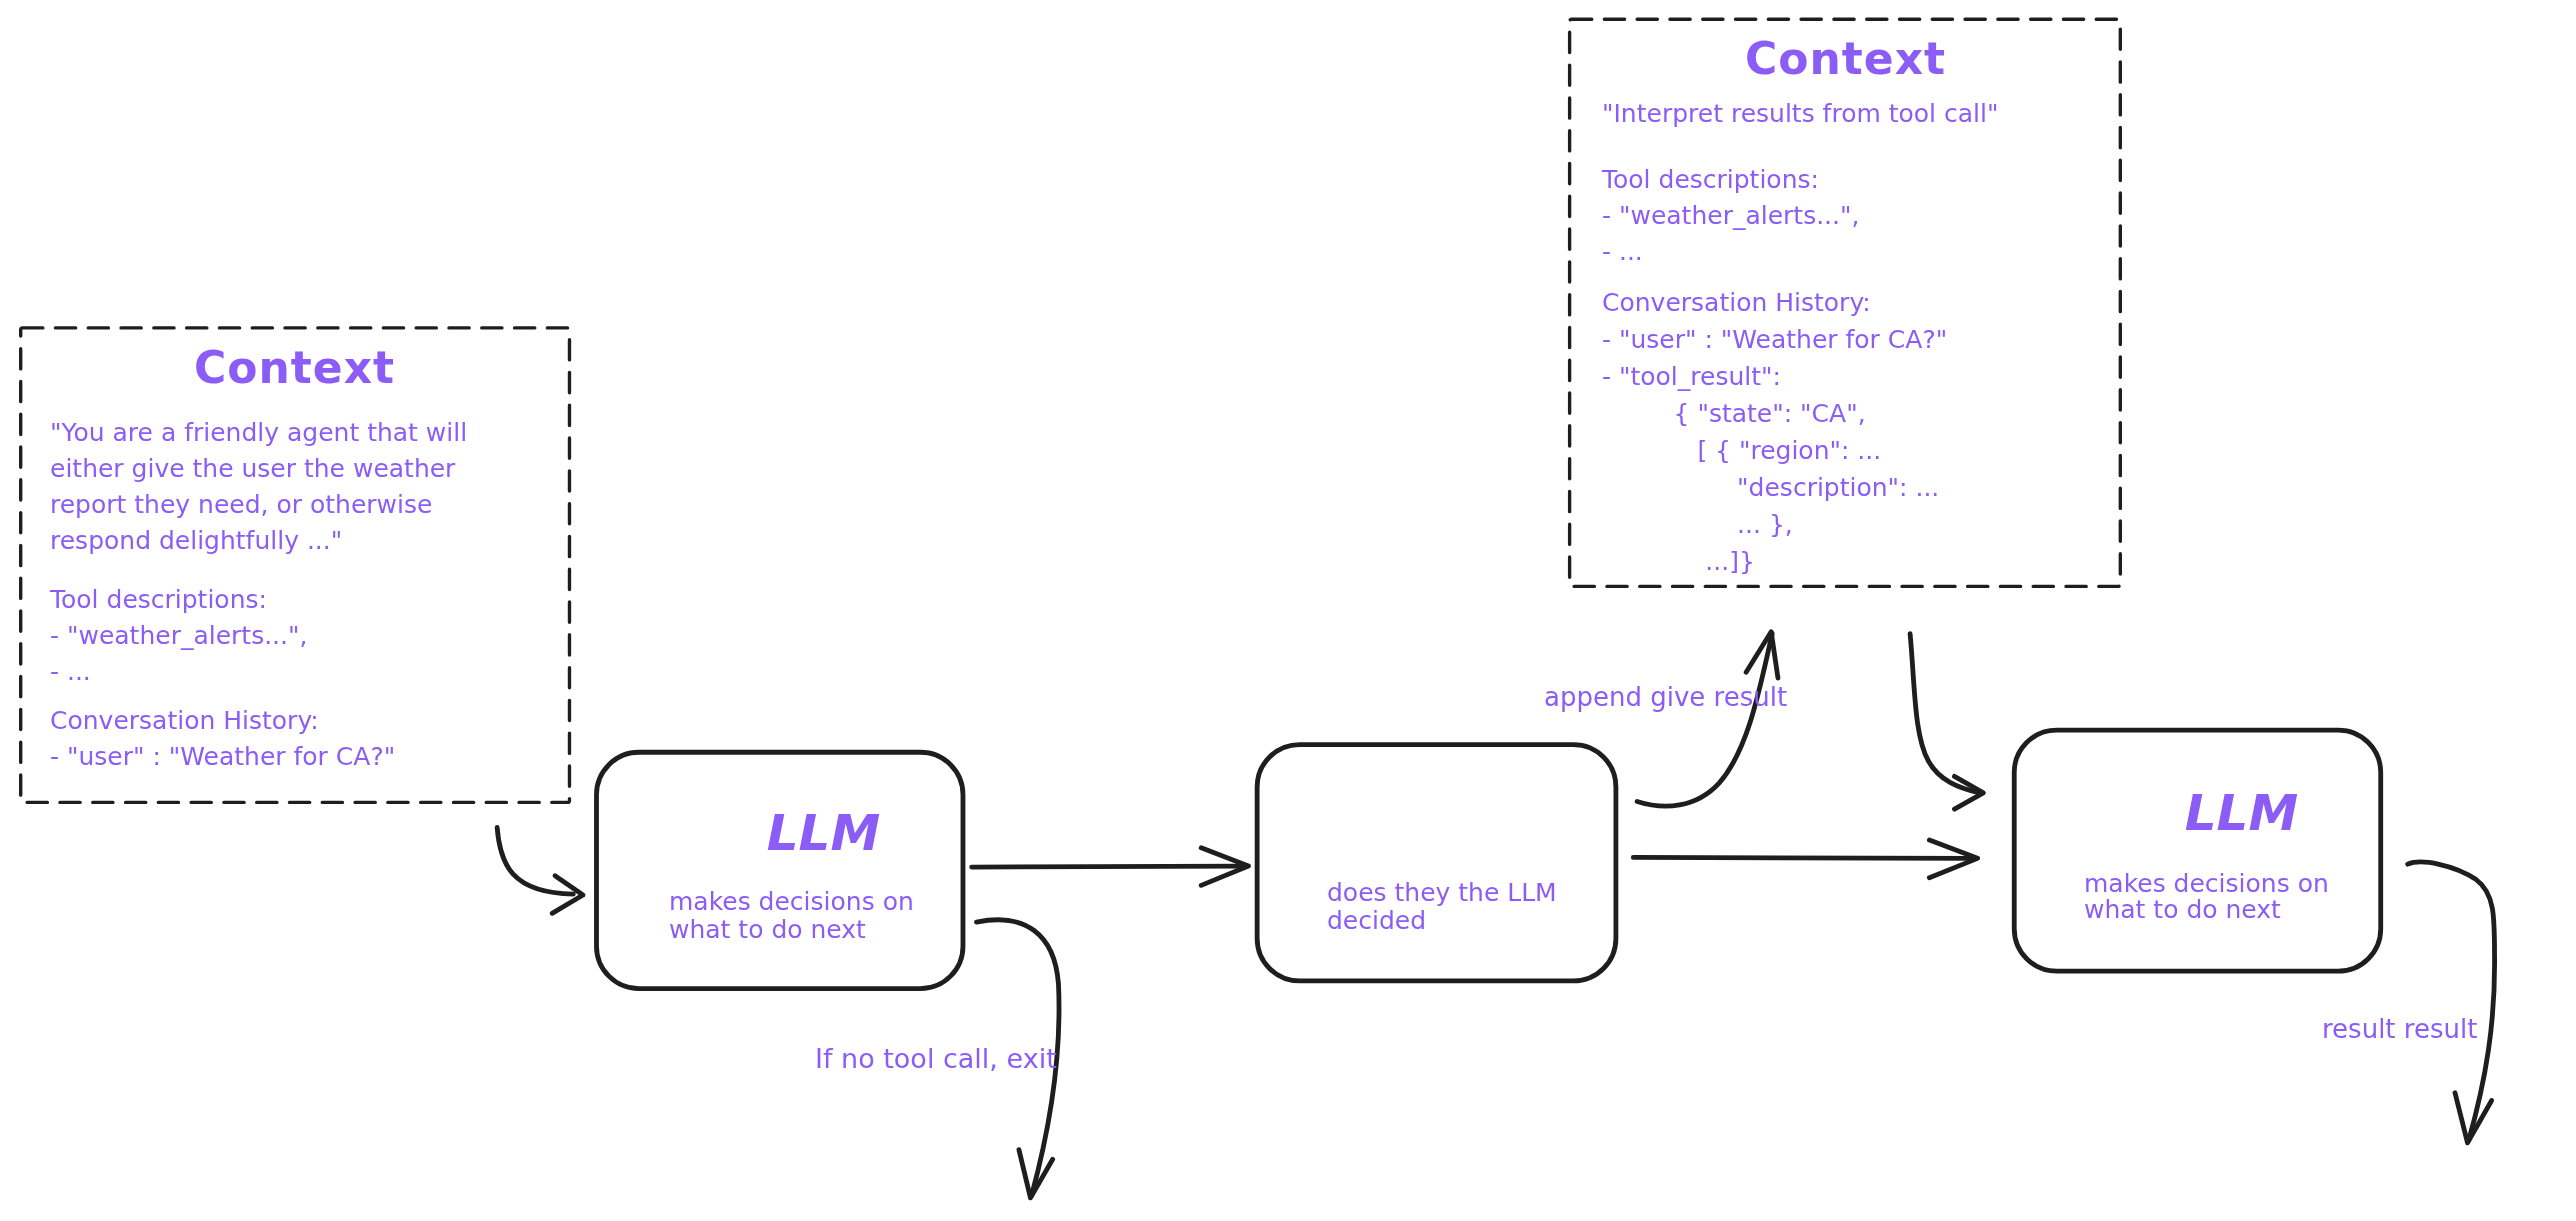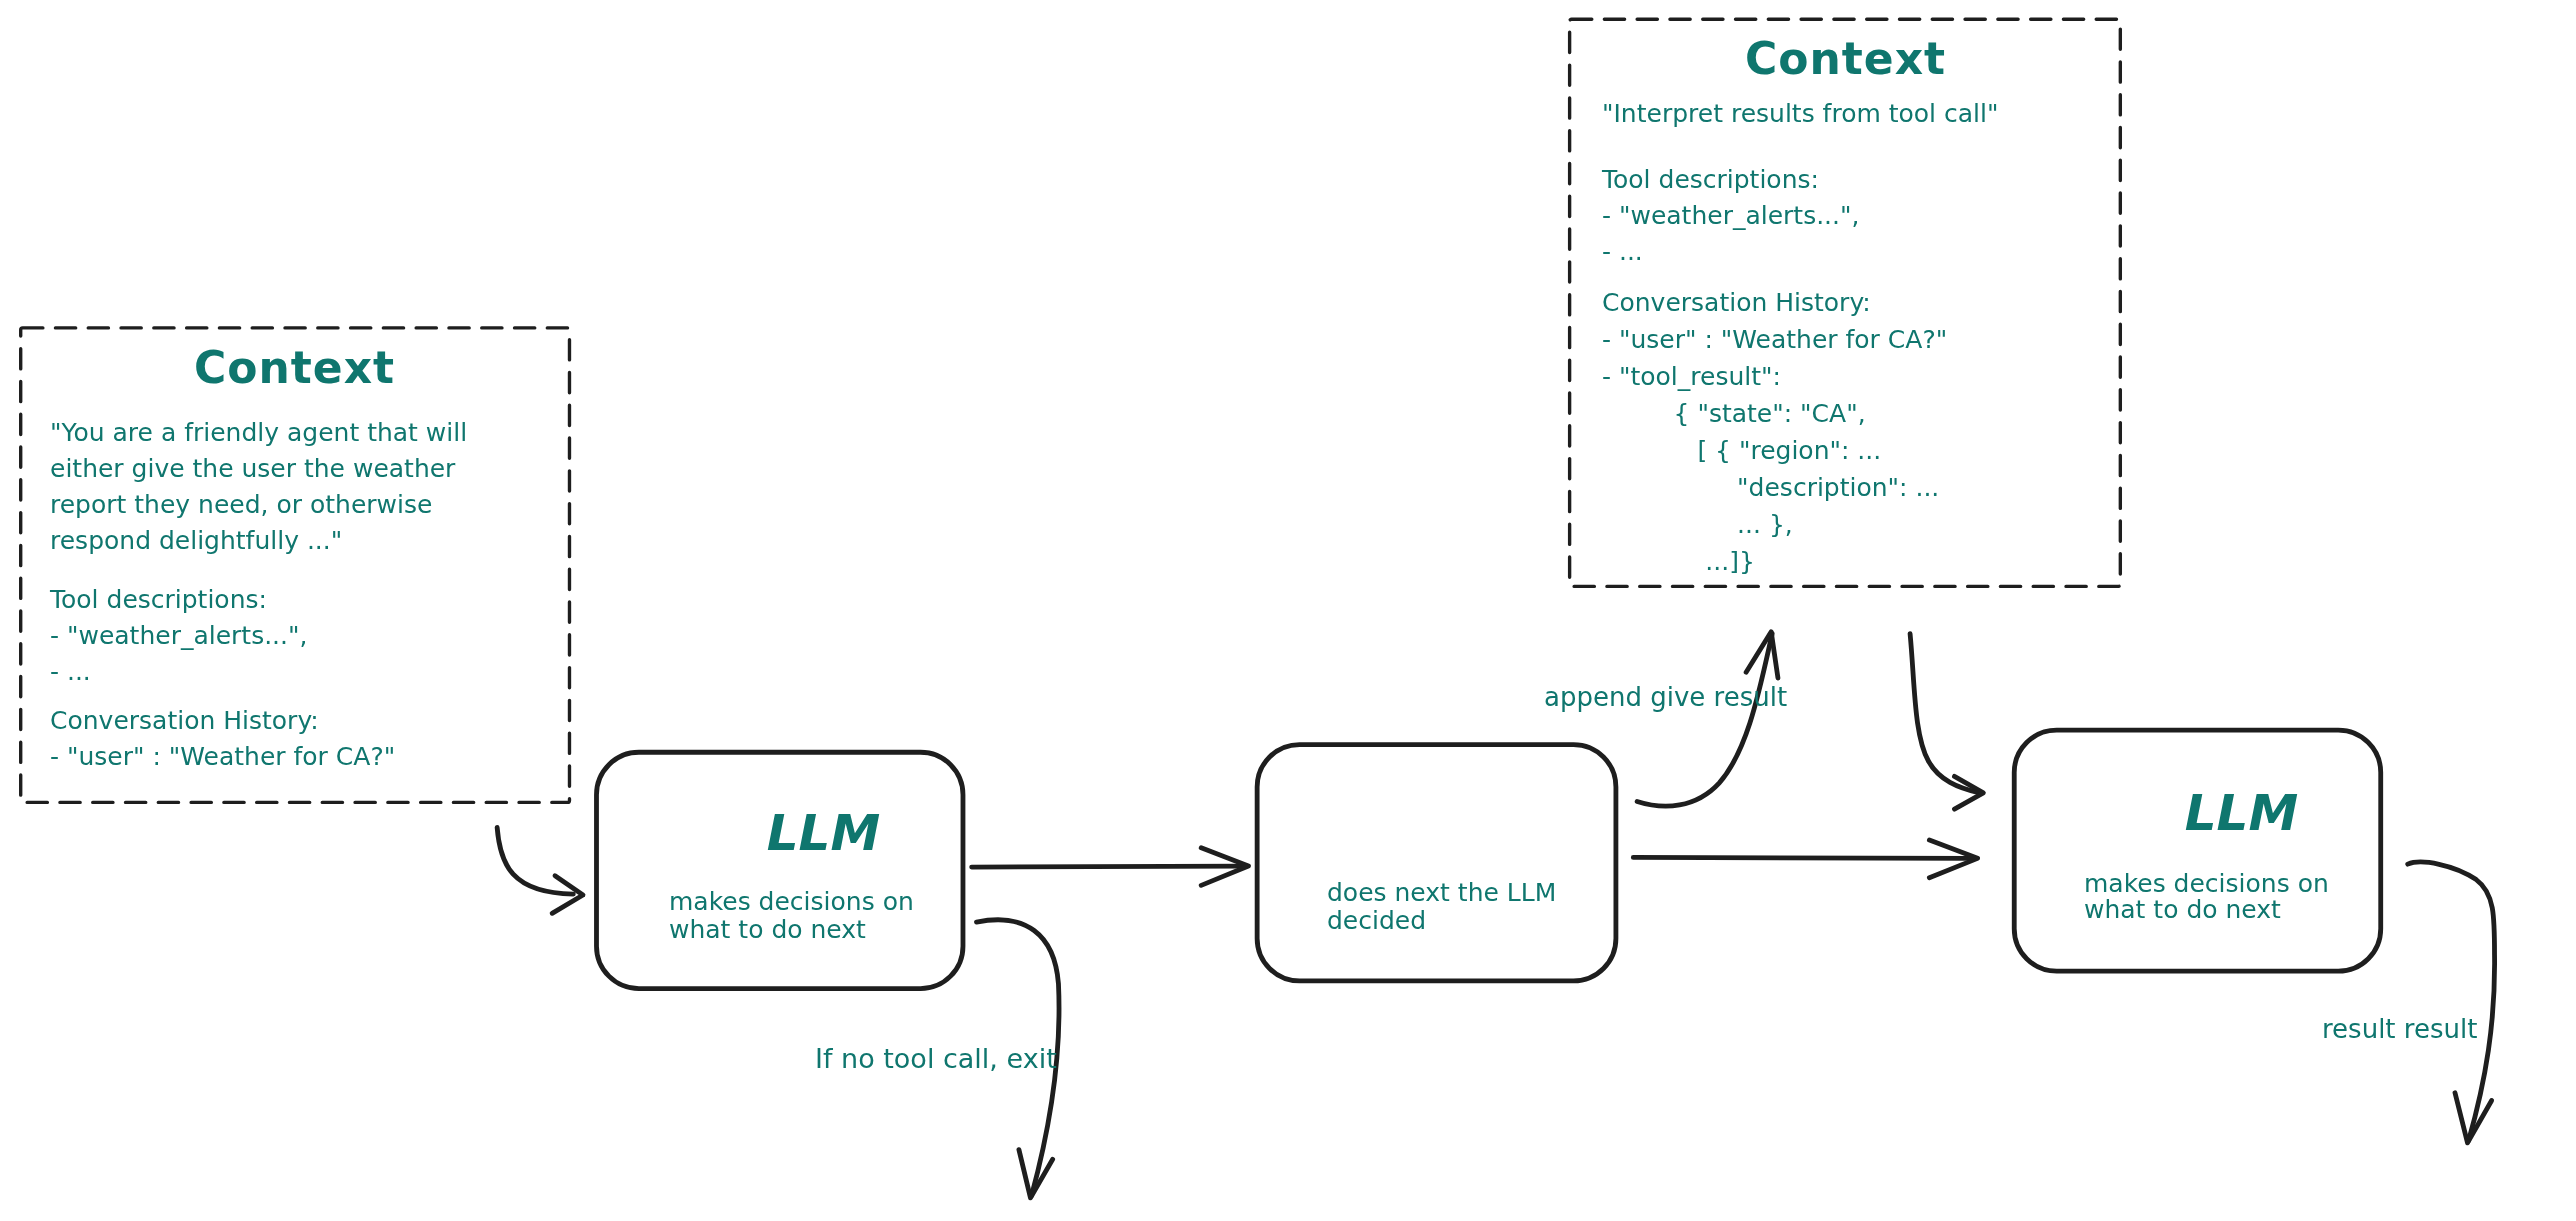--- a/index.html
+++ b/index.html
@@ -13,21 +13,21 @@
     overflow: hidden;
   }
   #diagram-svg {
     position: absolute;
     left: 0; top: 0;
     width: 2576px; height: 1221px;
   }
   .txt {
     position: absolute;
     white-space: pre-wrap;
-    color: #0f766e;
+    color: #8b5cf6;
   }
   .ctx-title {
     font-size: 44px;
     font-weight: bold;
     text-align: center;
     letter-spacing: 1px;
   }
   .ctx-body {
     font-size: 25px;
     line-height: 36px;
@@ -107,21 +107,21 @@
          { "state": "CA",
             [ { "region": ...
                  "description": ...
                  ... },
              ...]}</div>
 
   <div class="txt node-title italic" style="left:596px; top:806px; width:367px;">LLM</div>
   <div class="txt node-sub" style="left:669px; top:888px;">makes decisions on
 what to do next</div>
 
-  <div class="txt node-sub" style="left:1327px; top:879px;">does next the LLM
+  <div class="txt node-sub" style="left:1327px; top:879px;">does they the LLM
 decided</div>
 
   <div class="txt node-title italic" style="left:2014px; top:786px; width:367px;">LLM</div>
   <div class="txt node-sub" style="left:2084px; top:871px; line-height:26px;">makes decisions on
 what to do next</div>
 
   <div class="txt edge-label" style="left:1544px; top:683px;">append give result</div>
   <div class="txt edge-label" style="left:815px; top:1044px; font-size:27px;">If no tool call, exit</div>
   <div class="txt edge-label" style="left:2322px; top:1015px;">result result</div>
 

